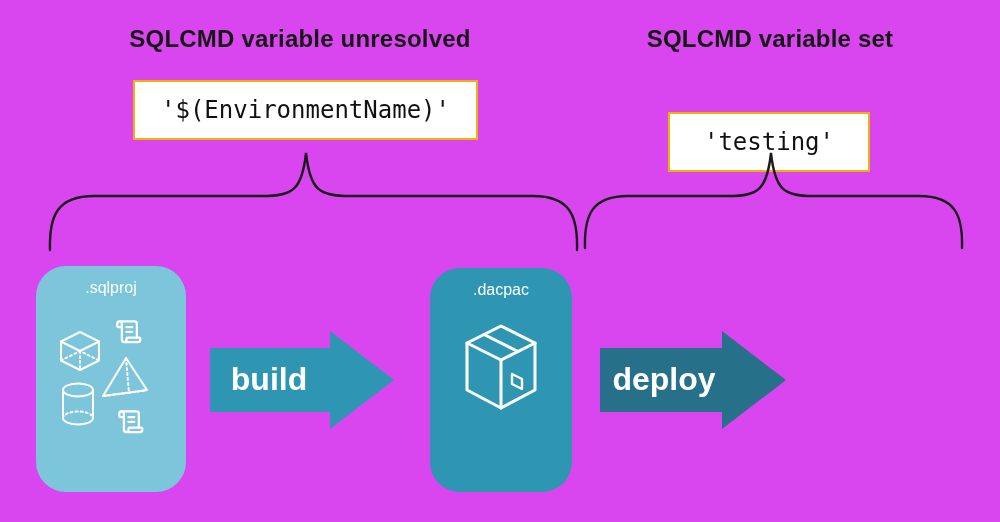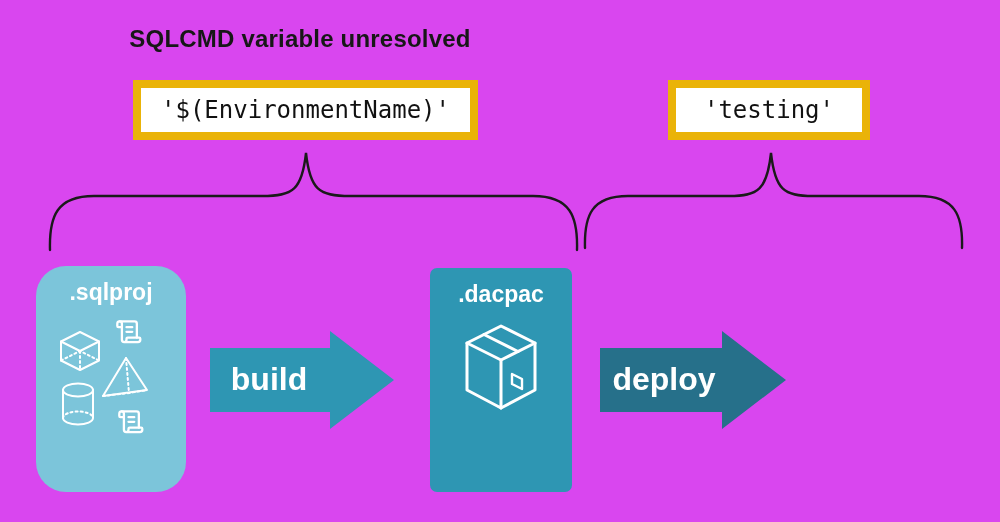--- a/index.html
+++ b/index.html
@@ -8,56 +8,57 @@
 
   .heading {
     position:absolute; top:25px; text-align:center;
     font-weight:bold; font-size:24px; color:#171717; letter-spacing:0.2px;
   }
   #heading-left  { left:60px;  width:480px; }
   #heading-right { left:620px; width:300px; }
 
   .valbox {
     position:absolute; top:80px; height:60px;
-    border:8px solid #eab308; background:#ffffff;
+    border:2px solid #eab308; background:#ffffff;
     display:flex; align-items:center; justify-content:center;
   }
   #valbox-left  { left:133px; width:345px; }
-  #valbox-right { left:668px; width:202px; }
+  #valbox-right { left:668px; width:202px;margin-top:32px; }
   .valbox code {
     font-family:"DejaVu Sans Mono", monospace;
     font-size:24px; color:#111111; white-space:pre;
   }
 
   svg.overlay { position:absolute; left:0; top:0; pointer-events:none; }
 
   .node { position:absolute; border-radius:30px; }
   #node-sqlproj  { left:36px;  top:266px; width:150px; height:226px; background:#7cc5da; }
-  #node-dacpac   { left:430px; top:268px; width:142px; height:224px; background:#2e96b3;border-radius:7px; }
+  #node-dacpac   { left:430px; top:268px; width:142px; height:224px; background:#2e96b3; }
   #node-database { left:817px; top:268px; width:148px; height:224px; background:#26708a; }
   .node-label {
     margin-top:13px; text-align:center; color:#ffffff;
-    font-weight:bold; font-size:23px;
+    font-weight:normal; font-size:16px;
   }
   .node-icon { position:absolute; }
 
   .arrow-label {
     position:absolute; top:346px; height:66px;
     display:flex; align-items:center; justify-content:center;
     color:#ffffff; font-weight:bold; font-size:32px;
   }
   #arrow-label-build  { left:208px; width:122px; }
   #arrow-label-deploy { left:602px; width:124px;text-align:center; }
 </style>
 </head>
 <body>
 
 <div id="canvas">
 
   <div class="heading" id="heading-left">SQLCMD variable unresolved</div>
+  <div class="heading" id="heading-right">SQLCMD variable set</div>
 
   <div class="valbox" id="valbox-left">
     <code>'$(EnvironmentName)'</code>
   </div>
   <div class="valbox" id="valbox-right">
     <code>'testing'</code>
   </div>
 
   <svg class="overlay" width="1000" height="522" viewBox="0 0 1000 522">
 

